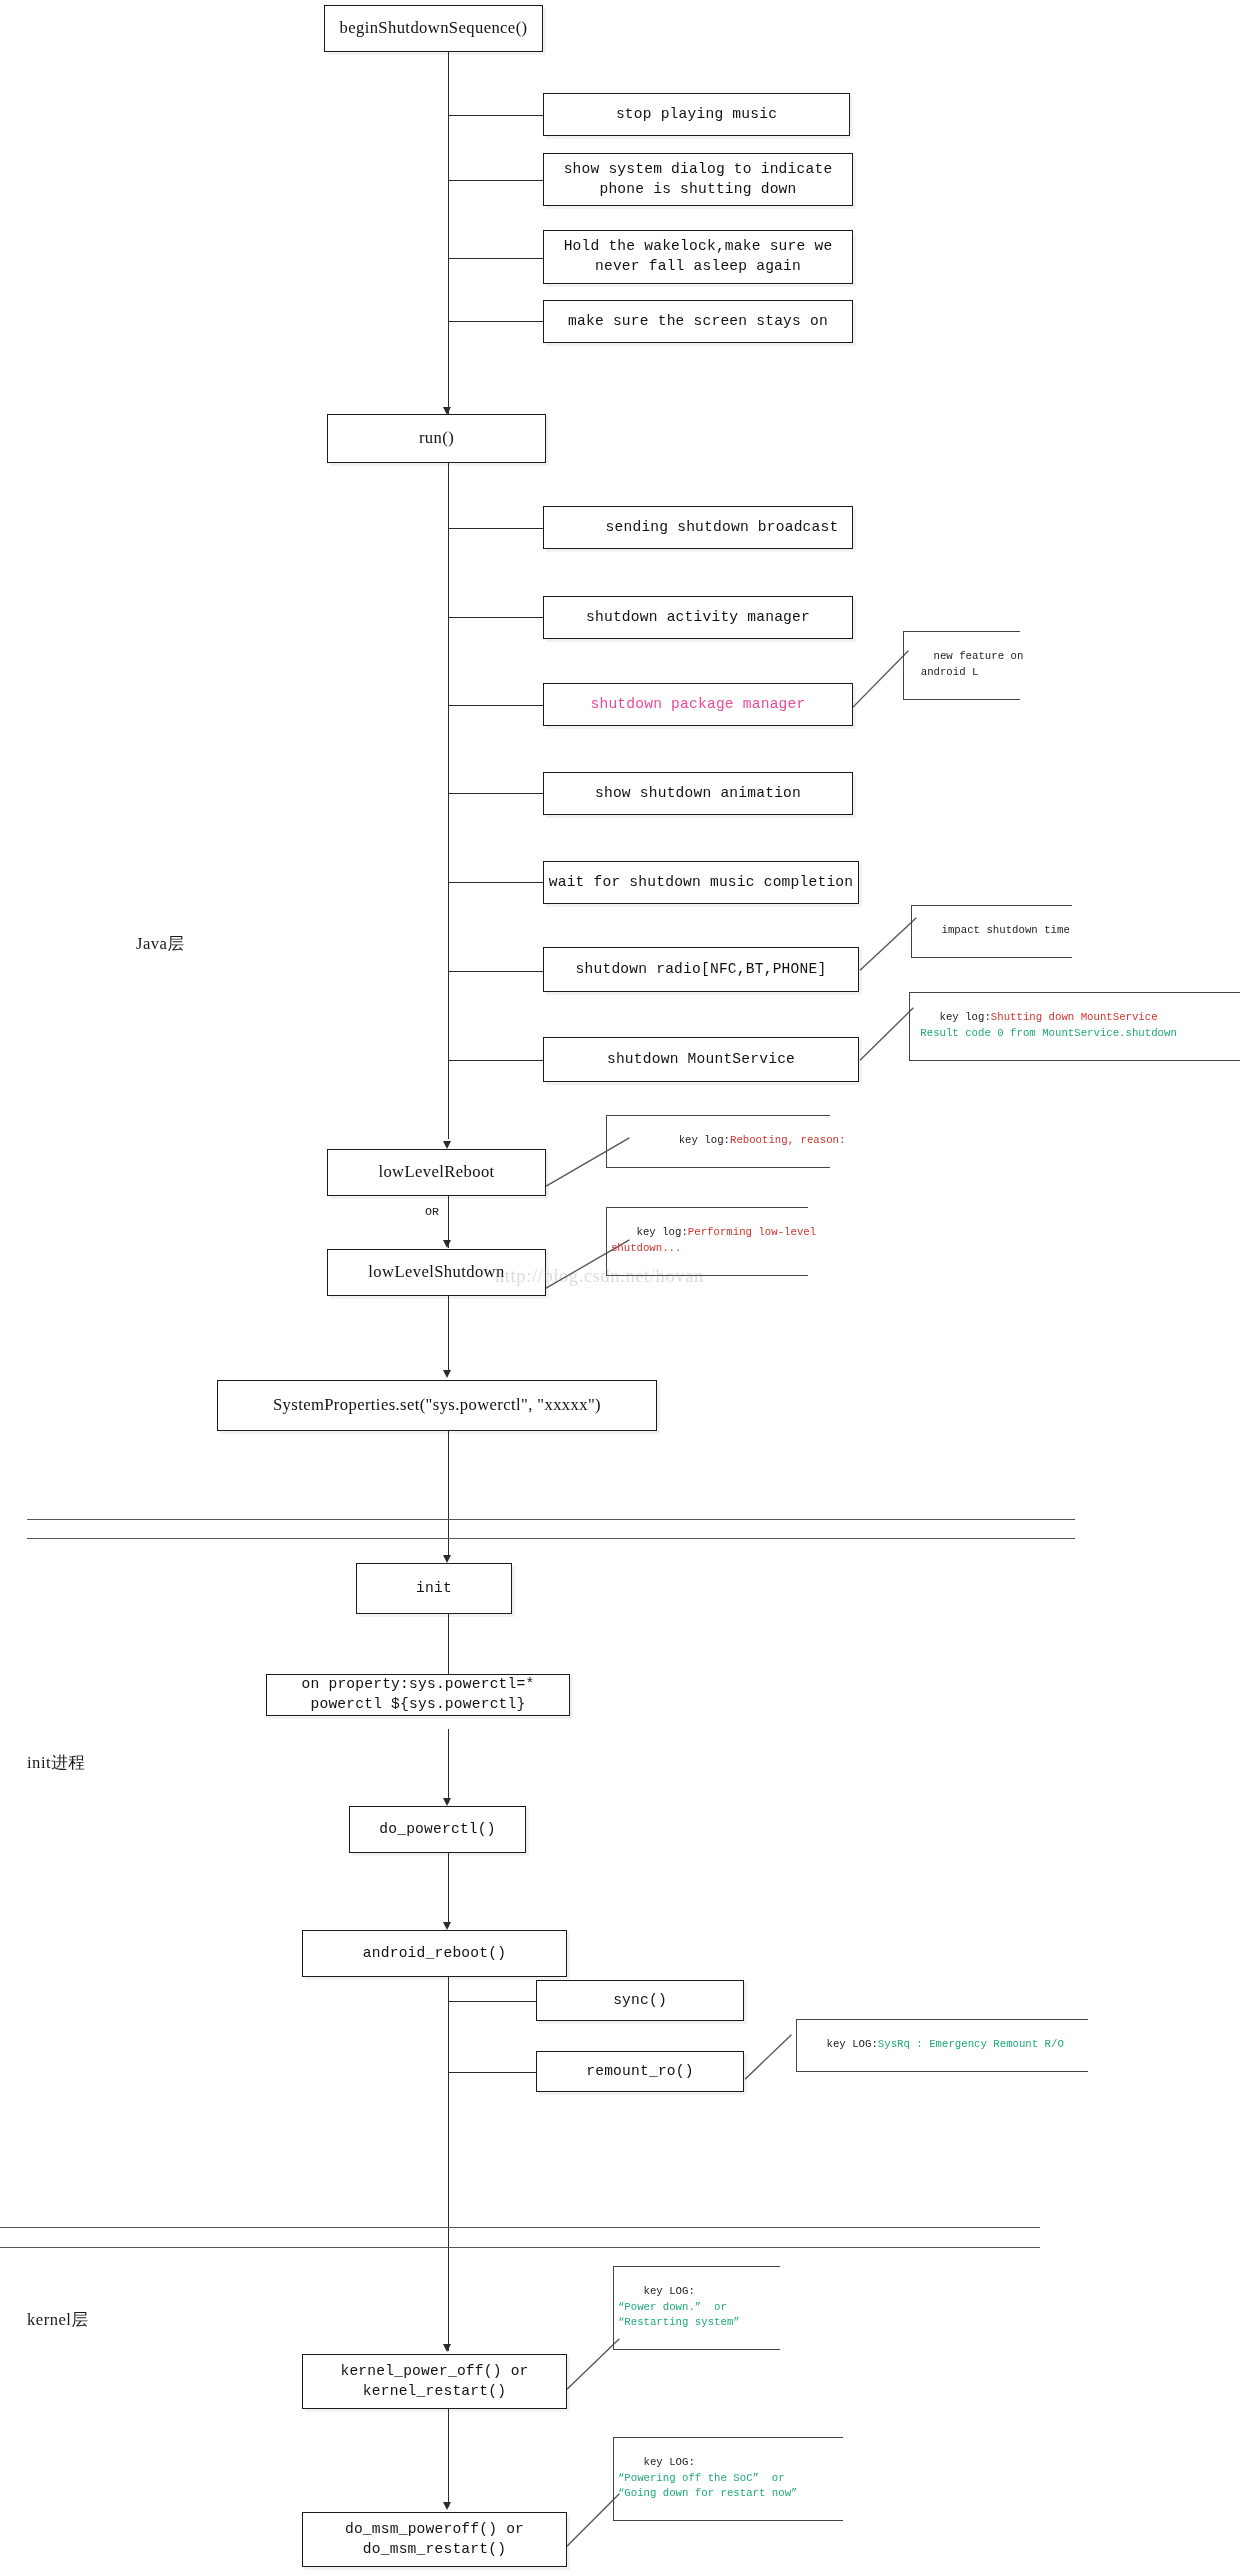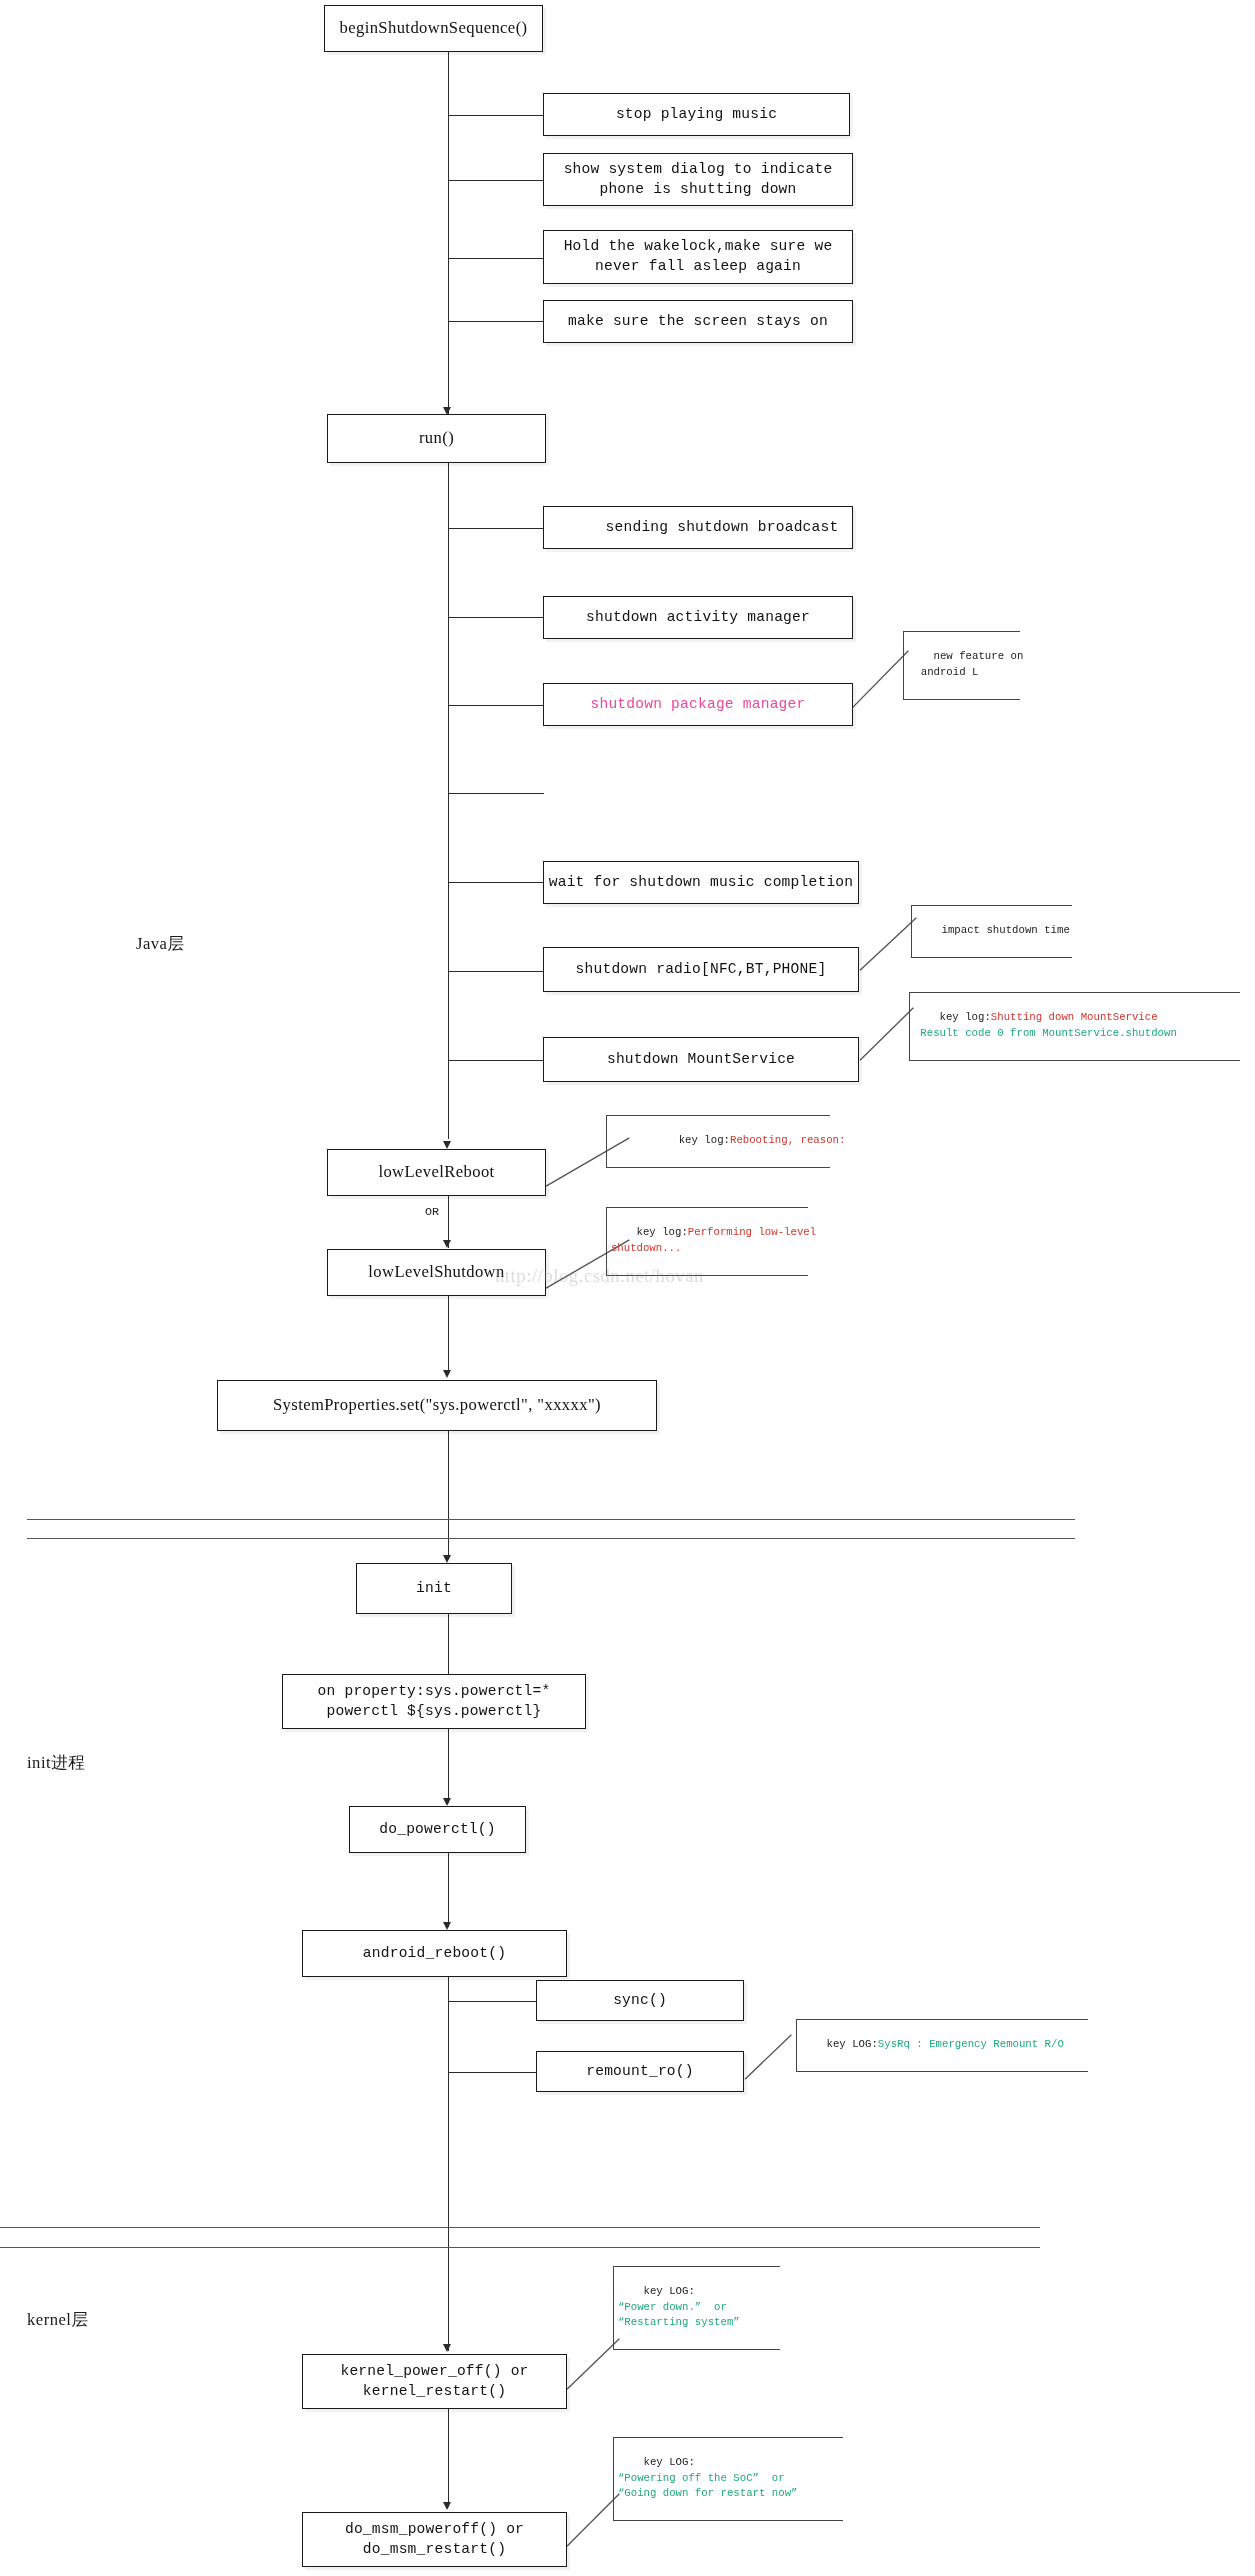--- a/index.html
+++ b/index.html
@@ -161,20 +161,21 @@
   <div class="box green" style="left:543px; top:683px; width:310px; height:43px;">shutdown package manager</div>
 
   <svg class="leader" style="left:853px; top:643px; width:68px; height:68px;" viewBox="0 0 70 70" width="68" height="68">
     <line x1="0" y1="66" x2="57" y2="8"></line>
   </svg>
   <div class="note narrow" style="left:903px; top:631px; width:117px;">
     <span class="kblk">new feature on</span><br><span class="kblk">&nbsp;&nbsp;android L</span>
   </div>
 
   <div class="hline" style="left:448px; top:793px; width:96px;"></div>
+  <div class="box" style="left:543px; top:772px; width:310px; height:43px;">show shutdown animation</div>
 
   <div class="hline" style="left:448px; top:882px; width:96px;"></div>
   <div class="box" style="left:543px; top:861px; width:316px; height:43px;">wait for shutdown music completion</div>
 
   <div class="hline" style="left:448px; top:971px; width:96px;"></div>
   <div class="box" style="left:543px; top:947px; width:316px; height:45px;">shutdown radio[NFC,BT,PHONE]</div>
 
   <svg class="leader" style="left:860px; top:910px; width:70px; height:68px;" viewBox="0 0 72 70" width="70" height="68">
     <line x1="0" y1="62" x2="58" y2="8"></line>
   </svg>
@@ -228,21 +229,21 @@
   <div class="rule" style="left:27px; top:1538px; width:1048px;"></div>
 
   <div class="vline" style="left:448px; top:1430px; height:129px;"></div>
   <div class="arrow" style="left:443px; top:1555px;"></div>
 
   <div class="box" style="left:356px; top:1563px; width:156px; height:51px;">init</div>
 
   <div class="vline" style="left:448px; top:1613px; height:78px;"></div>
   <div class="arrow" style="left:443px; top:1685px;"></div>
 
-  <div class="box" style="left:282px; top:1674px; width:304px; height:55px;">on property:sys.powerctl=*
+  <div class="box" style="left:266px; top:1674px; width:304px; height:42px;">on property:sys.powerctl=*
   powerctl ${sys.powerctl}</div>
 
   <div class="vline" style="left:448px; top:1729px; height:74px;"></div>
   <div class="arrow" style="left:443px; top:1798px;"></div>
 
   <div class="box" style="left:349px; top:1806px; width:177px; height:47px;">do_powerctl()</div>
 
   <div class="vline" style="left:448px; top:1853px; height:74px;"></div>
   <div class="arrow" style="left:443px; top:1922px;"></div>
 

